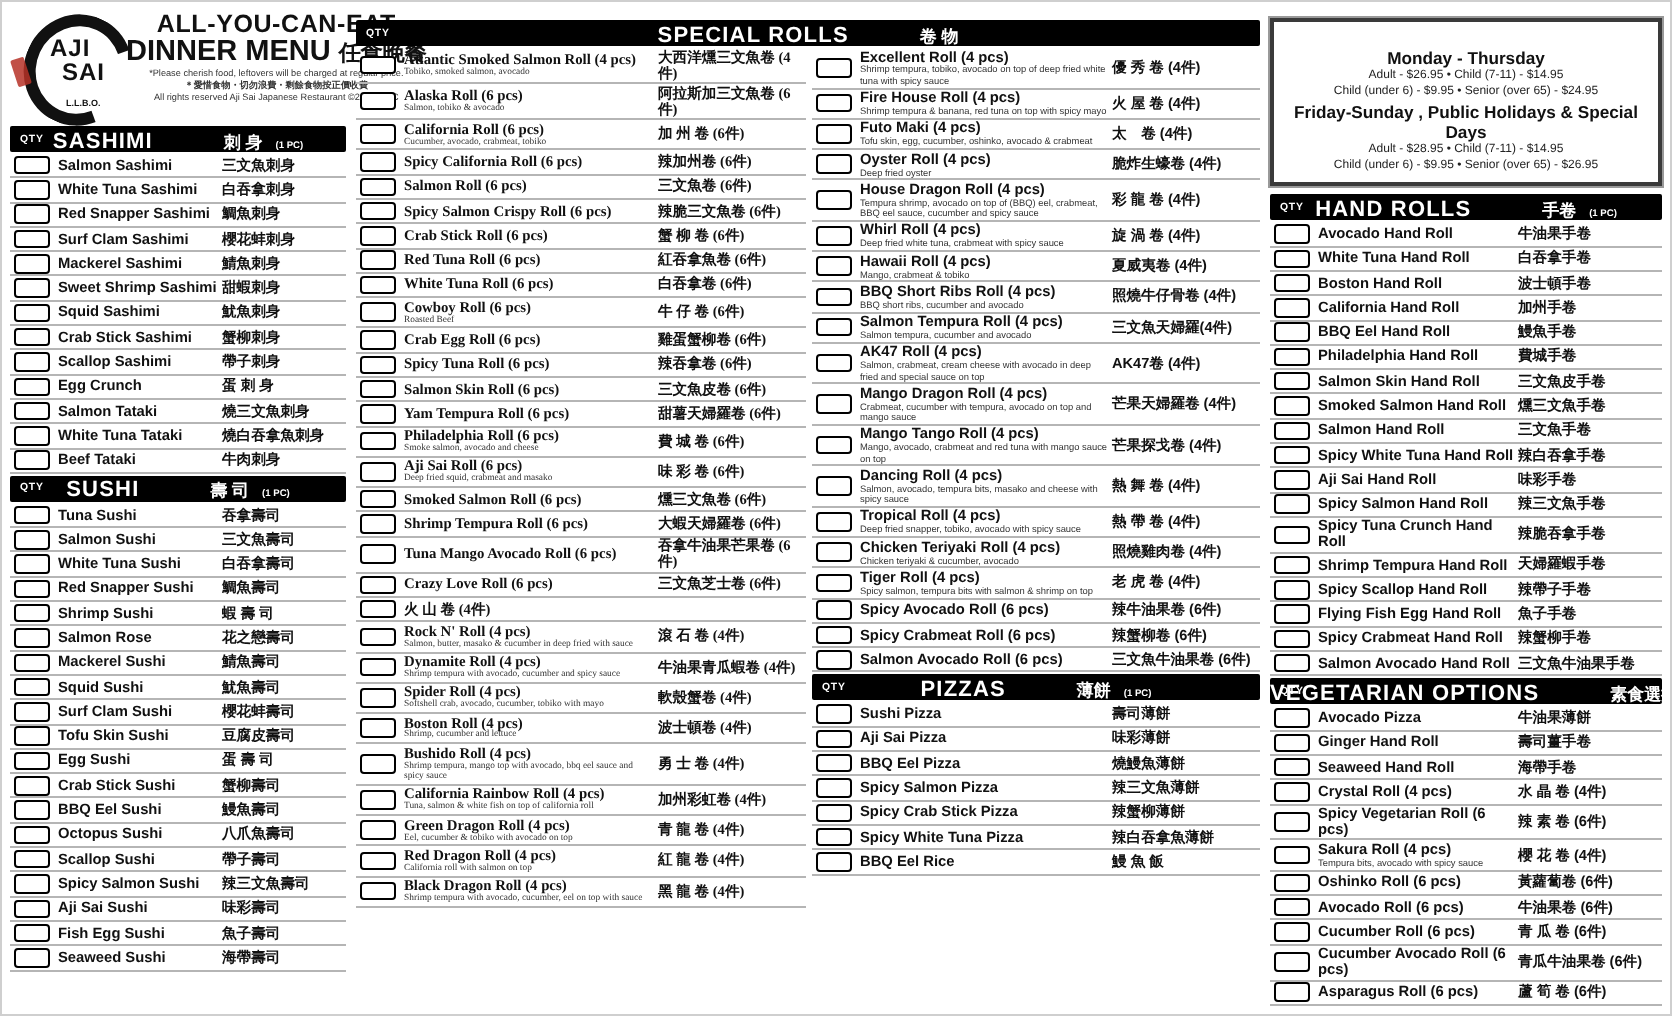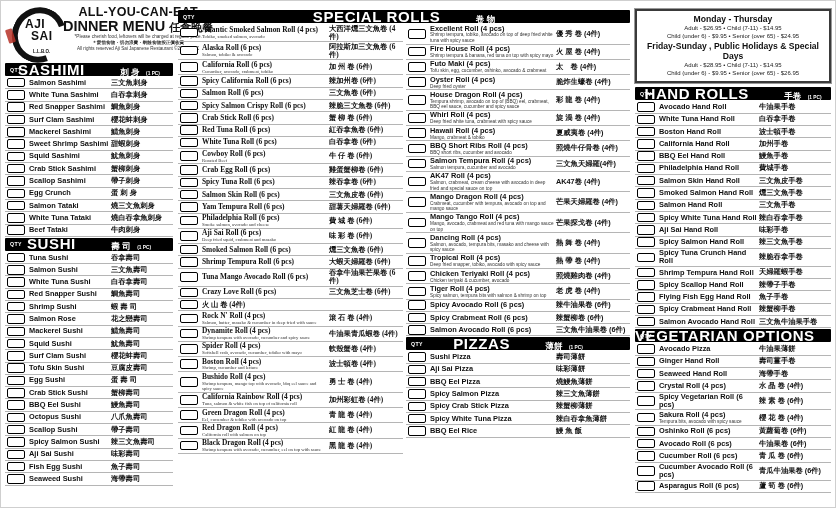--- a/index.html
+++ b/index.html
@@ -38,21 +38,21 @@
   .note{font-size:4.6px;color:#333;text-align:center;line-height:1.25;}
   .note.b{font-weight:bold;}
 
   
   .bar{
     position:relative;background:#000;color:#fff;height:13px;margin:1px 0;
     display:flex;align-items:center;border-radius:1px;
   }
   .bar .qty{font-size:5.2px;font-weight:bold;margin-left:5px;letter-spacing:0.4px;z-index:2;}
   .bar .center{position:absolute;left:0;right:0;text-align:center;white-space:nowrap;}
-  .bar .ttl{font-size:15px;font-weight:bold;letter-spacing:0.6px;}
+  .bar .ttl{font-size:11px;font-weight:bold;letter-spacing:0.6px;}
   .bar .tzh{font-size:8.5px;font-weight:bold;margin-left:16px;padding-left:15px;}
   .bar .unit{font-size:4.8px;font-weight:bold;margin-left:2px;}
 
   
   .rows{width:100%;}
   .row{
     display:flex;align-items:center;border-bottom:1px solid #b5b5b5;
     padding:0.5px 0;min-height:10.3px;
   }
   .cb{
@@ -64,21 +64,21 @@
   .ds{font-size:4.7px;color:#333;line-height:1.12;}
   .ds:empty{display:none;}
   .zh{font-size:7.3px;font-weight:bold;color:#111;line-height:1.1;flex:none;}
   .col1 .zh{width:62px;}
   .colA .zh,.colB .zh{width:74px;}
   .col4 .zh{width:72px;}
 
   
   .price-box{
     border:2px solid #3a3a3a;box-shadow:0 0 0 1px #999;background:#fff;
-    padding:3px 2px 4px;margin-bottom:4px;text-align:center;
+    padding:13px 2px 4px;margin-bottom:4px;text-align:center;
   }
   .p-title{font-size:8.6px;font-weight:bold;color:#111;line-height:1.2;}
   .p-line{font-size:6px;color:#222;line-height:1.35;}
 </style>
 </head>
 <body>
 
 <div class="page">
 
   <div class="col1">

